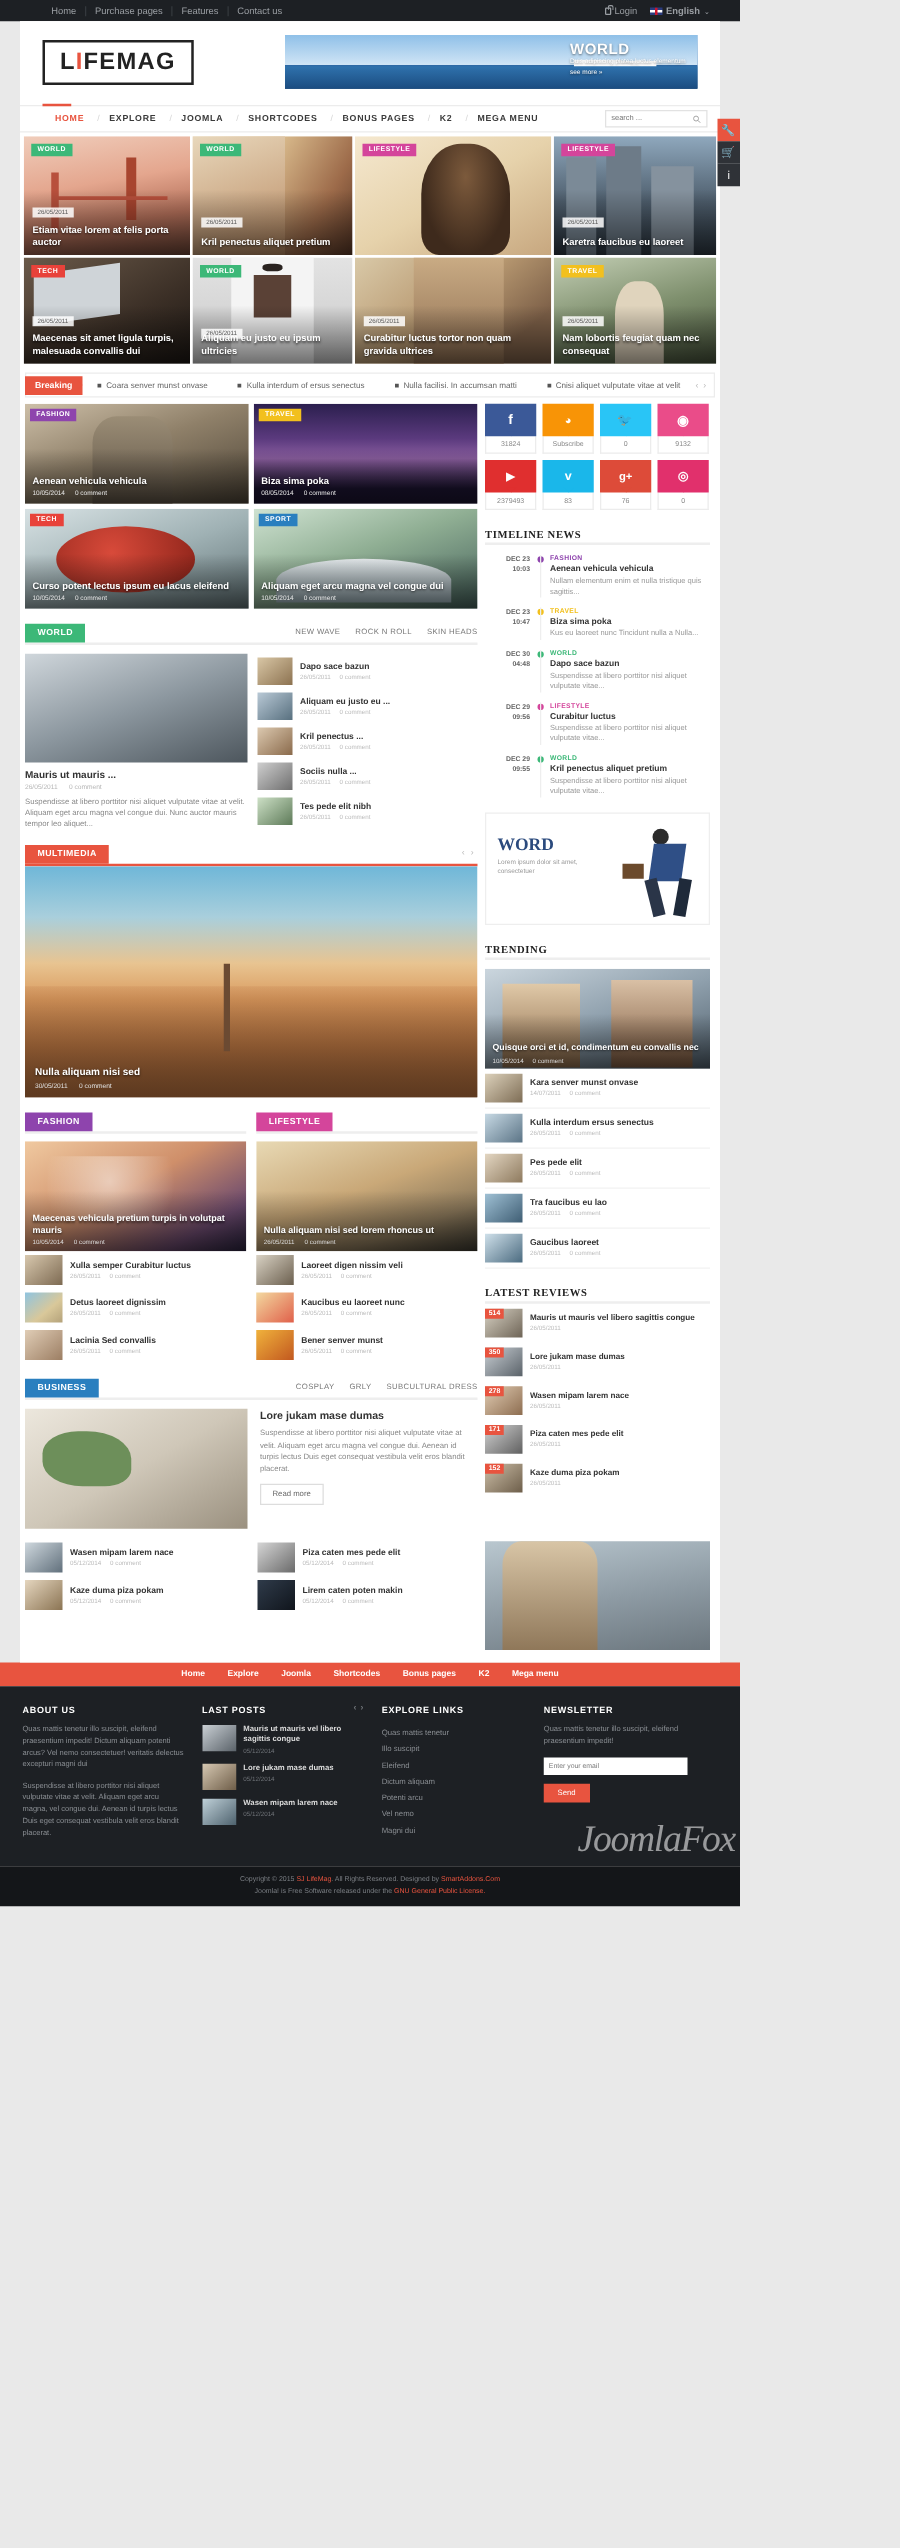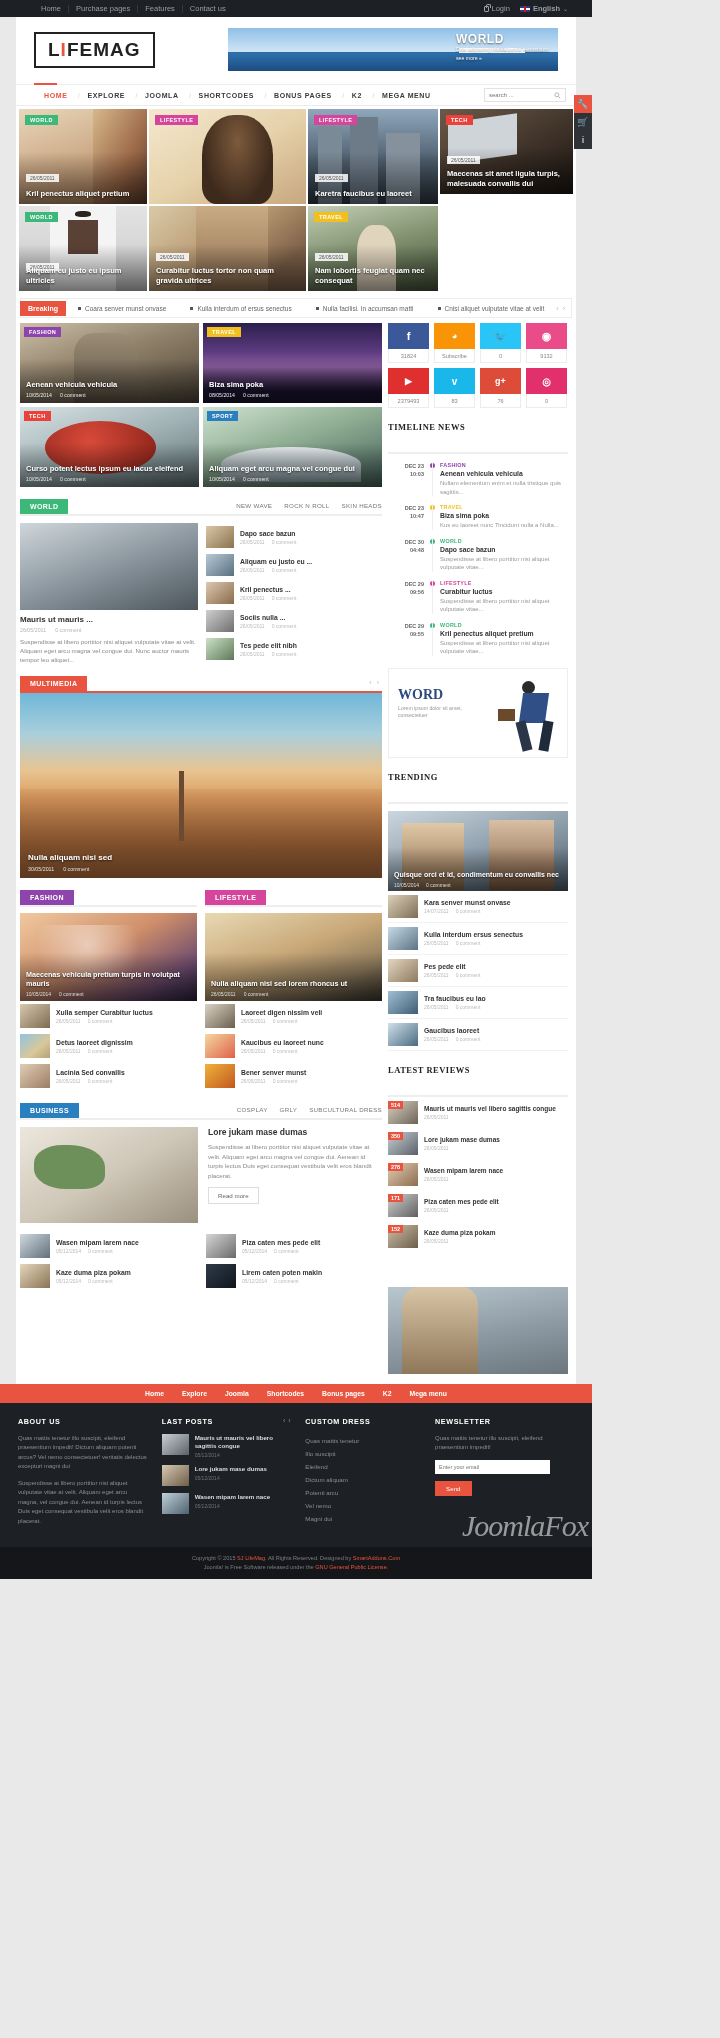--- a/index.html
+++ b/index.html
@@ -172,21 +172,21 @@
   .sc { width:41px; }
   .sc .top { height:26px; display:flex; align-items:center; justify-content:center;
              position:relative; color:#fff; font-size:11px; font-weight:bold; }
   .sc .top:after { content:""; position:absolute; bottom:-4px; left:50%; margin-left:-4px;
              border:4px solid transparent; border-top-color:inherit; }
   .sc .bot { border:1px solid #ececec; border-top:none; text-align:center; font-size:5.6px;
              color:#888; padding:4px 0 3px; margin-top:0; }
 
   .sidehead { font-size:8.5px; font-weight:bold; color:#222; letter-spacing:.5px;
               font-family:"Liberation Serif", serif; border-bottom:2px solid #eee;
-              padding-bottom:20px; margin-top:14px; }
+              padding-bottom:2px; margin-top:14px; }
   .tl { display:flex; margin-top:8px; }
   .tl .dt { width:42px; text-align:right; font-size:5.5px; color:#666; font-weight:bold;
             line-height:8px; padding-right:6px; }
   .tl .dot { width:5px; height:5px; border-radius:50%; margin-top:1px; flex-shrink:0; }
   .tl .bd { flex:1; padding-left:7px; border-left:1px solid #eee; margin-left:-3px; }
   .tl .cat { font-size:5.4px; font-weight:bold; letter-spacing:.3px; }
   .tl h5 { font-size:6.8px; color:#333; margin-top:2px; }
   .tl p { font-size:6px; color:#999; line-height:8.5px; margin-top:2px; }
 
   .wordad { border:1px solid #eee; margin-top:12px; height:90px; position:relative;
@@ -313,20 +313,30 @@
         <input placeholder="search ..." style="">
         <svg class="mag" viewBox="0 0 16 16">
           <circle cx="6.5" cy="6.5" r="4.5" fill="none" stroke="#999" stroke-width="1.6"></circle>
           <line x1="10" y1="10" x2="14" y2="14" stroke="#999" stroke-width="1.8"></line>
         </svg>
       </div>
     </div>
 
     <div class="feat">
 
+      <div class="fcell" style="width:133px;height:95px">
+        <div class="img ph" style="background:linear-gradient(170deg,#f0cdbb,#e4a68e 40%,#b4705a 70%,#6e4536)"></div>
+        <div style="position:absolute;left:22px;bottom:22%;width:6px;height:48%;background:#b8503c;z-index:2"></div>
+        <div style="position:absolute;left:82px;bottom:30%;width:8px;height:52%;background:#a8452f;z-index:2"></div>
+        <div style="position:absolute;left:24px;right:18px;bottom:46%;height:3px;background:#b8503c;z-index:2"></div>
+        <div class="grad"></div>
+        <div class="badge" style="background:#3cb878">WORLD</div>
+        <div class="fdate" style="left:7px;bottom:30px">26/05/2011</div>
+        <div class="ftitle">Etiam vitae lorem at felis porta auctor</div>
+      </div>
       <div class="fcell" style="width:128px;height:95px">
         <div class="img ph" style="background:linear-gradient(120deg,#f3e6cf,#d8b98b 40%,#9d6b4a 75%,#5d3a28)"></div>
         <div style="position:absolute;left:0;top:0;width:58%;height:100%;background:linear-gradient(160deg,#e8d7bb,#b98a62);z-index:1"></div>
         <div class="grad"></div>
         <div class="badge" style="background:#3cb878">WORLD</div>
         <div class="fdate" style="left:7px;bottom:22px">26/05/2011</div>
         <div class="ftitle">Kril penectus aliquet pretium</div>
       </div>
       <div class="fcell" style="width:157px;height:95px">
         <div class="img ph" style="background:linear-gradient(150deg,#f5e8cf,#e6d2ab 50%,#c7a77f)"></div>
@@ -981,21 +991,21 @@
       </div>
       <div class="fpost">
         <div class="th ph" style="background:linear-gradient(140deg,#bfd0d8,#4e626e)"></div>
         <div>
             <h5>Wasen mipam larem nace</h5>
             <div class="m">05/12/2014</div>
           </div>
       </div>
     </div>
     <div class="fcol" style="width:125px">
-      <h4>CUSTOM DRESS</h4>
+      <h4>EXPLORE LINKS</h4>
       <div class="flink">Quas mattis tenetur</div>
       <div class="flink">Illo suscipit</div>
       <div class="flink">Eleifend</div>
       <div class="flink">Dictum aliquam</div>
       <div class="flink">Potenti arcu</div>
       <div class="flink">Vel nemo</div>
       <div class="flink">Magni dui</div>
     </div>
     <div class="fcol" style="width:150px">
       <h4>NEWSLETTER</h4>

